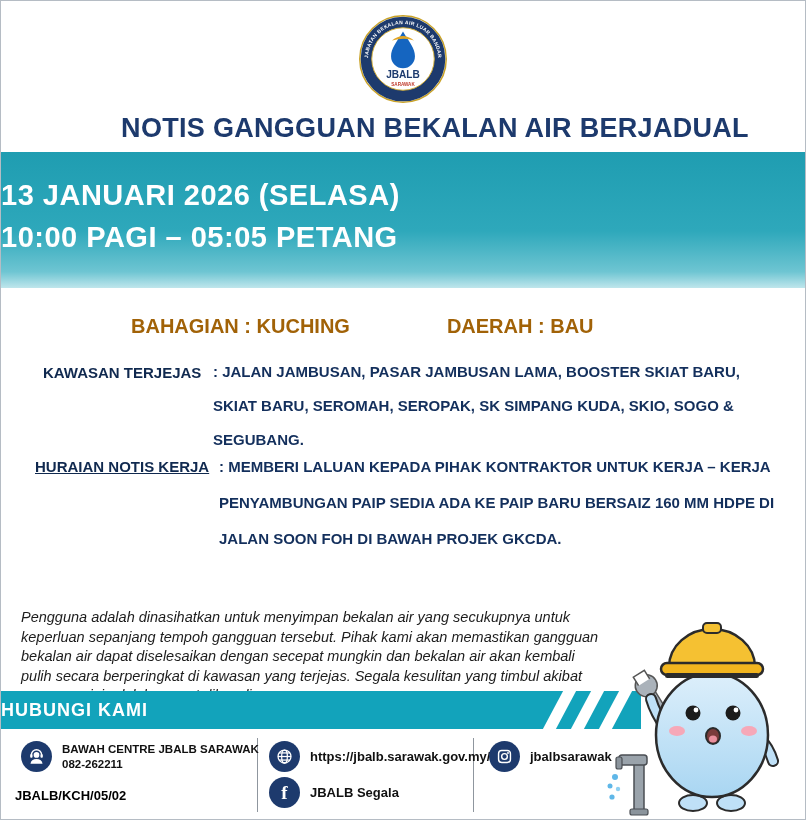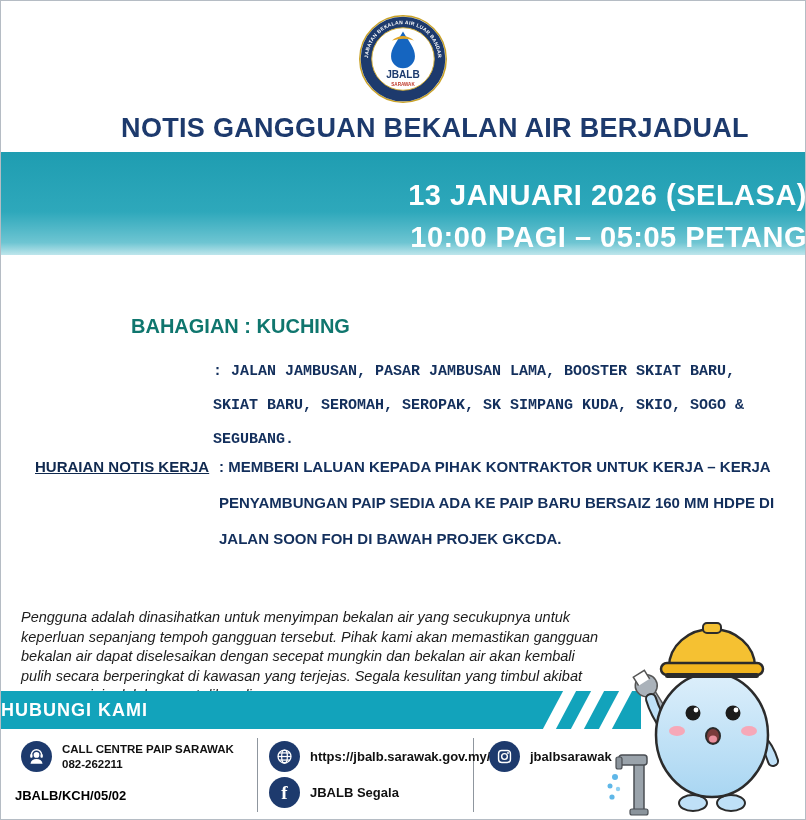--- a/index.html
+++ b/index.html
@@ -14,42 +14,42 @@
   .logo-wrap { position:absolute; top:12px; left:50%; transform:translateX(-50%); }
 
   
   .title {
     position:absolute; top:112px; left:0; width:100%; text-align:center;
     font-size:27px; font-weight:800; color:#1d3a6d; letter-spacing:.3px;margin-left:32px;
   }
 
   
   .date-banner {
-    position:absolute; top:151px; left:0; width:806px; height:103px;
+    position:absolute; top:151px; left:0; width:806px; height:136px;
     background:linear-gradient(180deg,#1f9db1 0%, #2ea8bb 58%, #6ec5d2 88%, #bfe6ec 100%);
-    color:#ffffff; text-align:right;
+    color:#ffffff; text-align:left;
   }
   .date-banner .line1 { padding-top:27px; font-size:29px; font-weight:800; letter-spacing:.5px; }
   .date-banner .line2 { padding-top:9px;  font-size:29px; font-weight:800; letter-spacing:.5px; }
 
   
   .region-row {
     position:absolute; top:314px; left:130px; display:flex; gap:97px;
-    font-size:20px; font-weight:800; color:#0f766e;
+    font-size:20px; font-weight:800; color:#a16207;
   }
 
   
   .info-label { position:absolute; font-size:15px; font-weight:800; color:#10294f; }
   .kawasan-label { top:363px; left:42px; }
   .huraian-label { top:457px; left:34px;text-decoration:underline; }
   .info-text {
     position:absolute; width:566px; font-size:15px; font-weight:700;
     color:#132f5c; line-height:34px;
   }
-  .kawasan-text { top:354px; left:212px;font-family:Liberation Mono, monospace; }
+  .kawasan-text { top:354px; left:212px; }
   .huraian-text { top:448px; left:218px; line-height:36px; }
 
   
   .advisory {
     position:absolute; top:607px; left:20px; width:578px;
     font-style:italic; font-size:14.5px; line-height:19.5px; color:#1c1c1c; font-weight:500;
   }
 
   
   .contact-banner {
@@ -112,22 +112,24 @@
 
   <div class="title">NOTIS GANGGUAN BEKALAN AIR BERJADUAL</div>
 
   <div class="date-banner">
     <div class="line1">13 JANUARI 2026 (SELASA)</div>
     <div class="line2">10:00 PAGI – 05:05 PETANG</div>
   </div>
 
   <div class="region-row">
     <span>BAHAGIAN : KUCHING</span>
-  </div>
-
+    <span>DAERAH : BAU</span>
+  </div>
+
+  <div class="info-label kawasan-label">KAWASAN TERJEJAS</div>
   <div class="info-text kawasan-text">: JALAN JAMBUSAN, PASAR JAMBUSAN LAMA, BOOSTER SKIAT BARU, SKIAT BARU, SEROMAH, SEROPAK, SK SIMPANG KUDA, SKIO, SOGO &amp; SEGUBANG.</div>
 
   <div class="info-label huraian-label">HURAIAN NOTIS KERJA</div>
   <div class="info-text huraian-text">: MEMBERI LALUAN KEPADA PIHAK KONTRAKTOR UNTUK KERJA – KERJA PENYAMBUNGAN PAIP SEDIA ADA KE PAIP BARU BERSAIZ 160 MM HDPE DI JALAN SOON FOH DI BAWAH PROJEK GKCDA.</div>
 
   <p class="advisory">Pengguna adalah dinasihatkan untuk menyimpan bekalan air yang secukupnya untuk keperluan sepanjang tempoh gangguan tersebut. Pihak kami akan memastikan gangguan bekalan air dapat diselesaikan dengan secepat mungkin dan bekalan air akan kembali pulih secara berperingkat di kawasan yang terjejas. Segala kesulitan yang timbul akibat gangguan ini adalah sangat dikesali.</p>
 
   <div class="contact-banner">
     <div class="heading">HUBUNGI KAMI</div>
     <div class="stripe s1"></div>
@@ -142,21 +144,21 @@
     <span class="fico">
       <svg width="19" height="19" viewBox="0 0 24 24" fill="none" stroke="#fff" stroke-width="1.8">
         <circle cx="12" cy="10" r="3.6" fill="#fff" stroke="none"></circle>
         <path d="M4.5,21 a7.5,6 0 0 1 15,0" fill="#fff" stroke="none"></path>
         <path d="M5.5,10 a6.5,6.5 0 0 1 13,0"></path>
         <rect x="4" y="9" width="3" height="4.5" rx="1.2" fill="#fff" stroke="none"></rect>
         <rect x="17" y="9" width="3" height="4.5" rx="1.2" fill="#fff" stroke="none"></rect>
       </svg>
     </span>
     <div>
-      <div class="c-label">CALL CENTRE PAIP SARAWAK</div>
+      <div class="c-label">BAWAH CENTRE JBALB SARAWAK</div>
       <div class="c-label">082-262211</div>
     </div>
   </div>
 
   <div class="contact-item c-web">
     <span class="fico">
       <svg width="19" height="19" viewBox="0 0 24 24" fill="none" stroke="#fff" stroke-width="1.6">
         <circle cx="12" cy="12" r="8.2"></circle>
         <ellipse cx="12" cy="12" rx="3.6" ry="8.2"></ellipse>
         <line x1="3.8" y1="12" x2="20.2" y2="12"></line>

